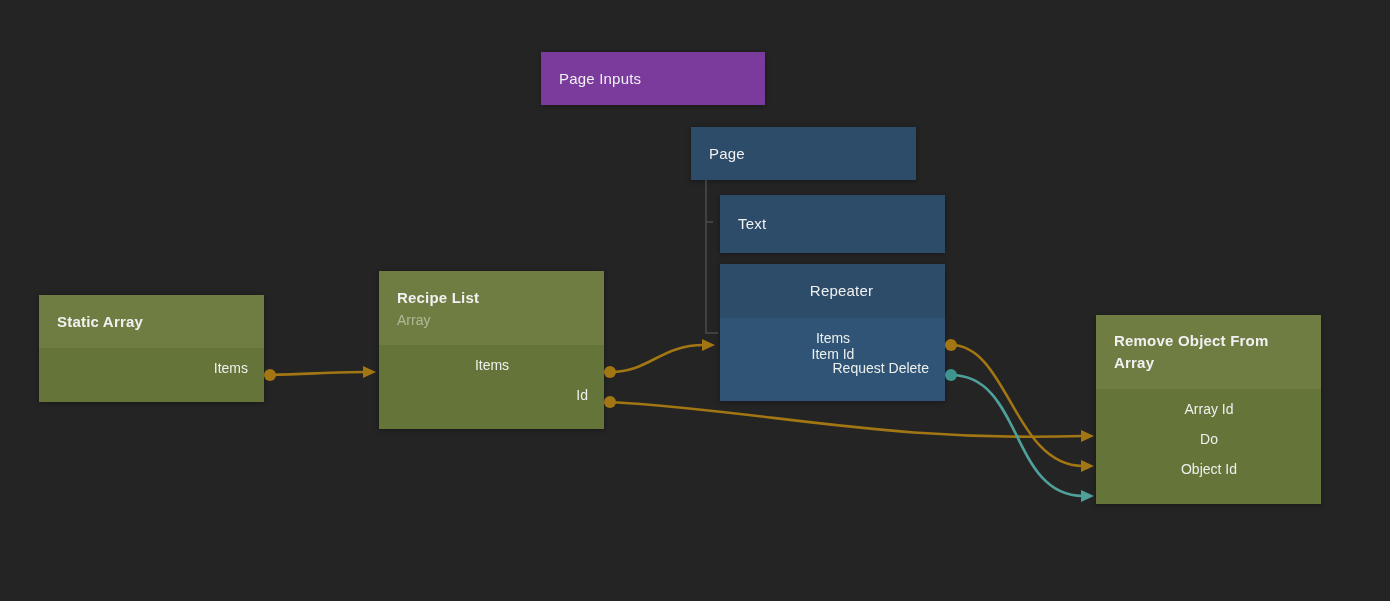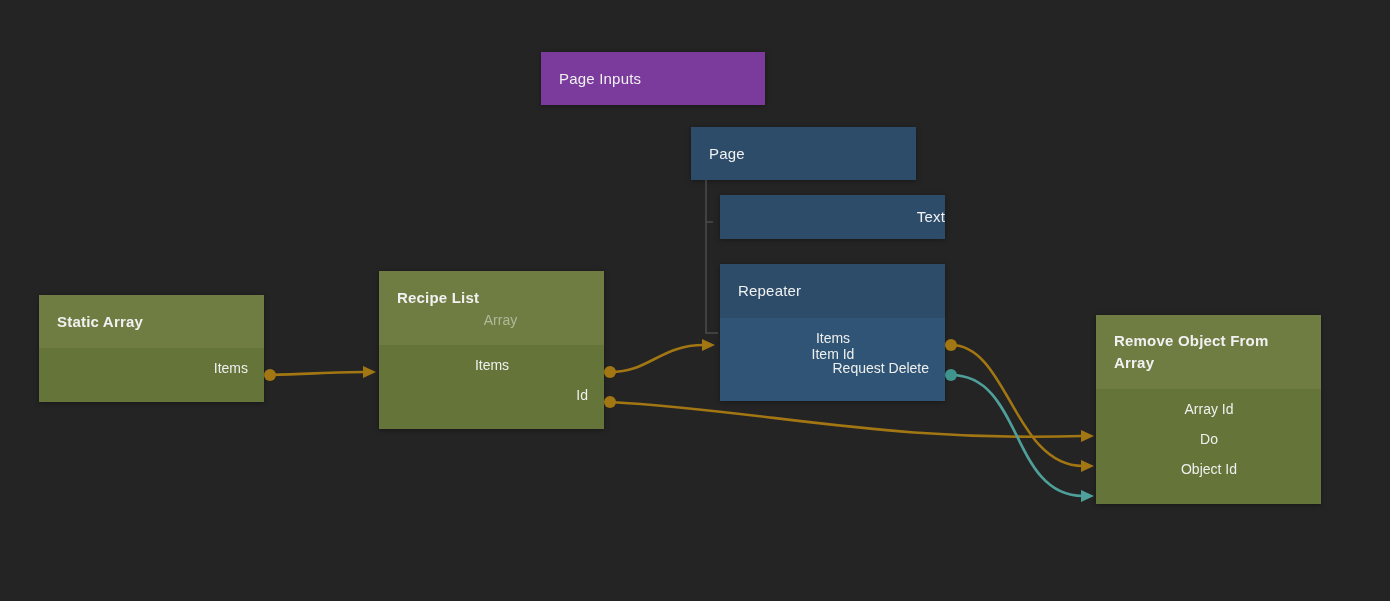--- a/index.html
+++ b/index.html
@@ -19,21 +19,21 @@
     z-index:2;
   }
   .node .hdr{
     display:flex;flex-direction:column;justify-content:center;
     padding-left:18px;box-sizing:border-box;
   }
   .node .title{
     color:#f1f1f1;font-size:15px;letter-spacing:0.2px;line-height:22px;
   }
   .node .subtitle{
-    color:rgba(255,255,255,0.45);font-size:14px;line-height:20px;margin-top:1px;text-align:center;
+    color:rgba(255,255,255,0.45);font-size:14px;line-height:20px;margin-top:1px;
   }
   .node.green .title{font-weight:600;}
   .node .body{box-sizing:border-box;padding-top:12px;}
   .prow{
     height:30px;display:flex;align-items:center;justify-content:space-between;
     padding:0 16px 0 17px;
     flex-direction:column;
   }
   .plabel{color:#eef0ee;font-size:14px;}
   .plabel.only-right{margin-left:auto;}
@@ -44,23 +44,23 @@
   .blue .body{background:#305475;}
   .green {background:#6f7d43;}
   .green .body{background:#657439;}
 
   
   #n-page-inputs{left:541px;top:52px;width:224px;}
   #n-page-inputs .hdr{height:53px;}
   #n-page{left:691px;top:127px;width:225px;}
   #n-page .hdr{height:53px;}
   #n-text{left:720px;top:195px;width:225px;}
-  #n-text .hdr{height:44px;text-align:right;}
+  #n-text .hdr{height:58px;}
   #n-repeater{left:720px;top:264px;width:225px;}
-  #n-repeater .hdr{height:54px;}
+  #n-repeater .hdr{height:54px;align-items:center;}
   #n-repeater .body{height:83px;}
   #n-static-array{left:39px;top:295px;width:225px;}
   #n-static-array .hdr{height:53px;}
   #n-static-array .body{height:54px;}
   #n-recipe-list{left:379px;top:271px;width:225px;}
   #n-recipe-list .hdr{height:74px;}
   #n-recipe-list .body{height:84px;}
   #n-remove{left:1096px;top:315px;width:225px;}
   #n-remove .hdr{height:74px;padding-right:38px;}
   #n-remove .body{height:115px;}

